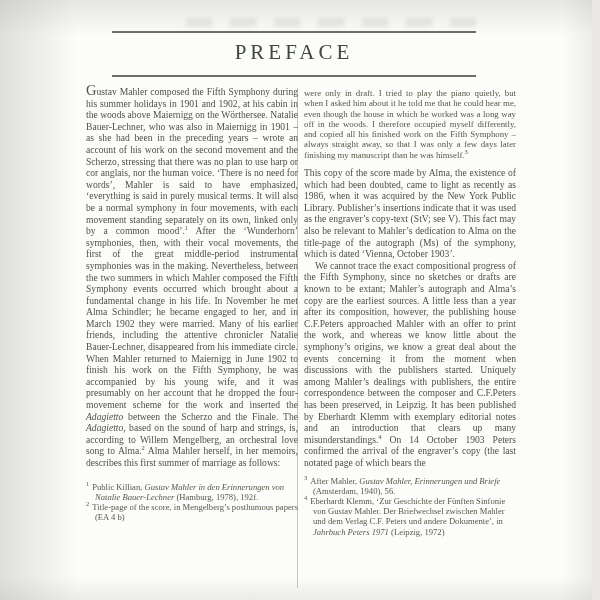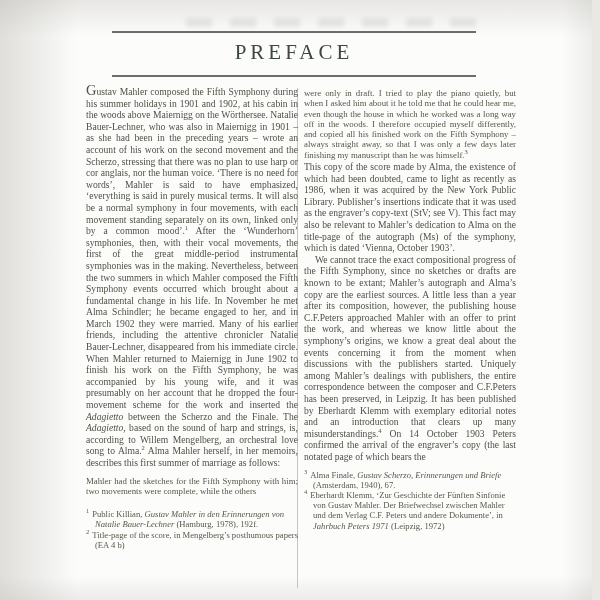--- a/index.html
+++ b/index.html
@@ -51,21 +51,21 @@
     position:absolute;left:261px;top:84px;width:1px;height:500px;
     background:#c6c5be;
   }
   p{margin:0;}
   .quote{
     font-size:8.8px;line-height:10.3px;
     margin-top:7px;
     color:#535947;
   }
   .indent{text-indent:11px;}
-  .gap-top{margin-top:1px;}
+  .gap-top{margin-top:7px;}
   .footnotes{
     margin-top:13px;
     font-size:8.6px;line-height:10.2px;
     color:#545a49;
   }
   .fn{
     padding-left:9px;text-indent:-9px;
     text-align:left;
   }
   sup{font-size:6.5px;line-height:0;vertical-align:super;}
@@ -83,35 +83,34 @@
 
     <div class="rule rule-top"></div>
     <h1 class="title">PREFACE</h1>
     <div class="rule rule-bottom"></div>
 
     <div class="divider"></div>
 
     <div class="col col-left">
       <p class="body-par"><span class="bigcap">G</span><span>ustav Mahler composed the Fifth Symphony during his summer holidays in 1901 and 1902, at his cabin in the woods above Maiernigg on the Wörthersee. Natalie Bauer-Lechner, who was also in Maiernigg in 1901 – as she had been in the preceding years – wrote an account of his work on the second movement and the Scherzo, stressing that there was no plan to use harp or cor anglais, nor the human voice. ‘There is no need for words’, Mahler is said to have emphasized, ‘everything is said in purely musical terms. It will also be a normal symphony in four movements, with each movement standing separately on its own, linked only by a common mood’.</span><sup>1</sup><span> After the ‘Wunderhorn’ symphonies, then, with their vocal movements, the first of the great middle-period instrumental symphonies was in the making. Nevertheless, between the two summers in which Mahler composed the Fifth Symphony events occurred which brought about a fundamental change in his life. In November he met Alma Schindler; he became engaged to her, and in March 1902 they were married. Many of his earlier friends, including the attentive chronicler Natalie Bauer-Lechner, disappeared from his immediate circle. When Mahler returned to Maiernigg in June 1902 to finish his work on the Fifth Symphony, he was accompanied by his young wife, and it was presumably on her account that he dropped the four-movement scheme for the work and inserted the </span><i>Adagietto</i><span> between the Scherzo and the Finale. The </span><i>Adagietto</i><span>, based on the sound of harp and strings, is, according to Willem Mengelberg, an orchestral love song to Alma.</span><sup>2</sup><span> Alma Mahler herself, in her memoirs, describes this first summer of marriage as follows:</span></p>
 
-      <p class="quote"><span>Mahler had the sketches for the Fifth Symphony with him; two movements were complete, while the others</span></p>
 
       <div class="footnotes">
         <p class="fn"><sup class="fnmark">1</sup><span><span>Public Killian, </span><i>Gustav Mahler in den Erinnerungen von Natalie Bauer-Lechner</i><span> (Hamburg, 1978), 192f.</span></span></p>
         <p class="fn"><sup class="fnmark">2</sup><span><span>Title-page of the score, in Mengelberg’s posthumous papers (EA 4 b)</span></span></p>
       </div>
     </div>
 
     <div class="col col-right">
       <p class="quote" style="margin-top:2px"><span>were only in draft. I tried to play the piano quietly, but when I asked him about it he told me that he could hear me, even though the house in which he worked was a long way off in the woods. I therefore occupied myself differently, and copied all his finished work on the Fifth Symphony – always straight away, so that I was only a few days later finishing my manuscript than he was himself.</span><sup>3</sup></p>
 
       <p class="body-par gap-top"><span>This copy of the score made by Alma, the existence of which had been doubted, came to light as recently as 1986, when it was acquired by the New York Public Library. Publisher’s insertions indicate that it was used as the engraver’s copy-text (StV; see V). This fact may also be relevant to Mahler’s dedication to Alma on the title-page of the autograph (Ms) of the symphony, which is dated ‘Vienna, October 1903’.</span></p>
 
       <p class="body-par indent"><span>We cannot trace the exact compositional progress of the Fifth Symphony, since no sketches or drafts are known to be extant; Mahler’s autograph and Alma’s copy are the earliest sources. A little less than a year after its composition, however, the publishing house C.F.Peters approached Mahler with an offer to print the work, and whereas we know little about the symphony’s origins, we know a great deal about the events concerning it from the moment when discussions with the publishers started. Uniquely among Mahler’s dealings with publishers, the entire correspondence between the composer and C.F.Peters has been preserved, in Leipzig. It has been published by Eberhardt Klemm with exemplary editorial notes and an introduction that clears up many misunderstandings.</span><sup>4</sup><span> On 14 October 1903 Peters confirmed the arrival of the engraver’s copy (the last notated page of which bears the</span></p>
 
       <div class="footnotes" style="margin-top:7px">
-        <p class="fn"><sup class="fnmark">3</sup><span><span>Alma Finale, </span><i>Gustav Scherzo, Erinnerungen und Briefe</i><span> (Amsterdam, 1940), 67.</span></span></p>
+        <p class="fn"><sup class="fnmark">3</sup><span><span>After Mahler, </span><i>Gustav Mahler, Erinnerungen und Briefe</i><span> (Amsterdam, 1940), 56.</span></span></p>
         <p class="fn"><sup class="fnmark">4</sup><span><span>Eberhardt Klemm, ‘Zur Geschichte der Fünften Sinfonie von Gustav Mahler. Der Briefwechsel zwischen Mahler und dem Verlag C.F. Peters und andere Dokumente’, in </span><i>Jahrbuch Peters 1971</i><span> (Leipzig, 1972)</span></span></p>
       </div>
     </div>
 
   </div>
 </div>
 
 </body></html>

